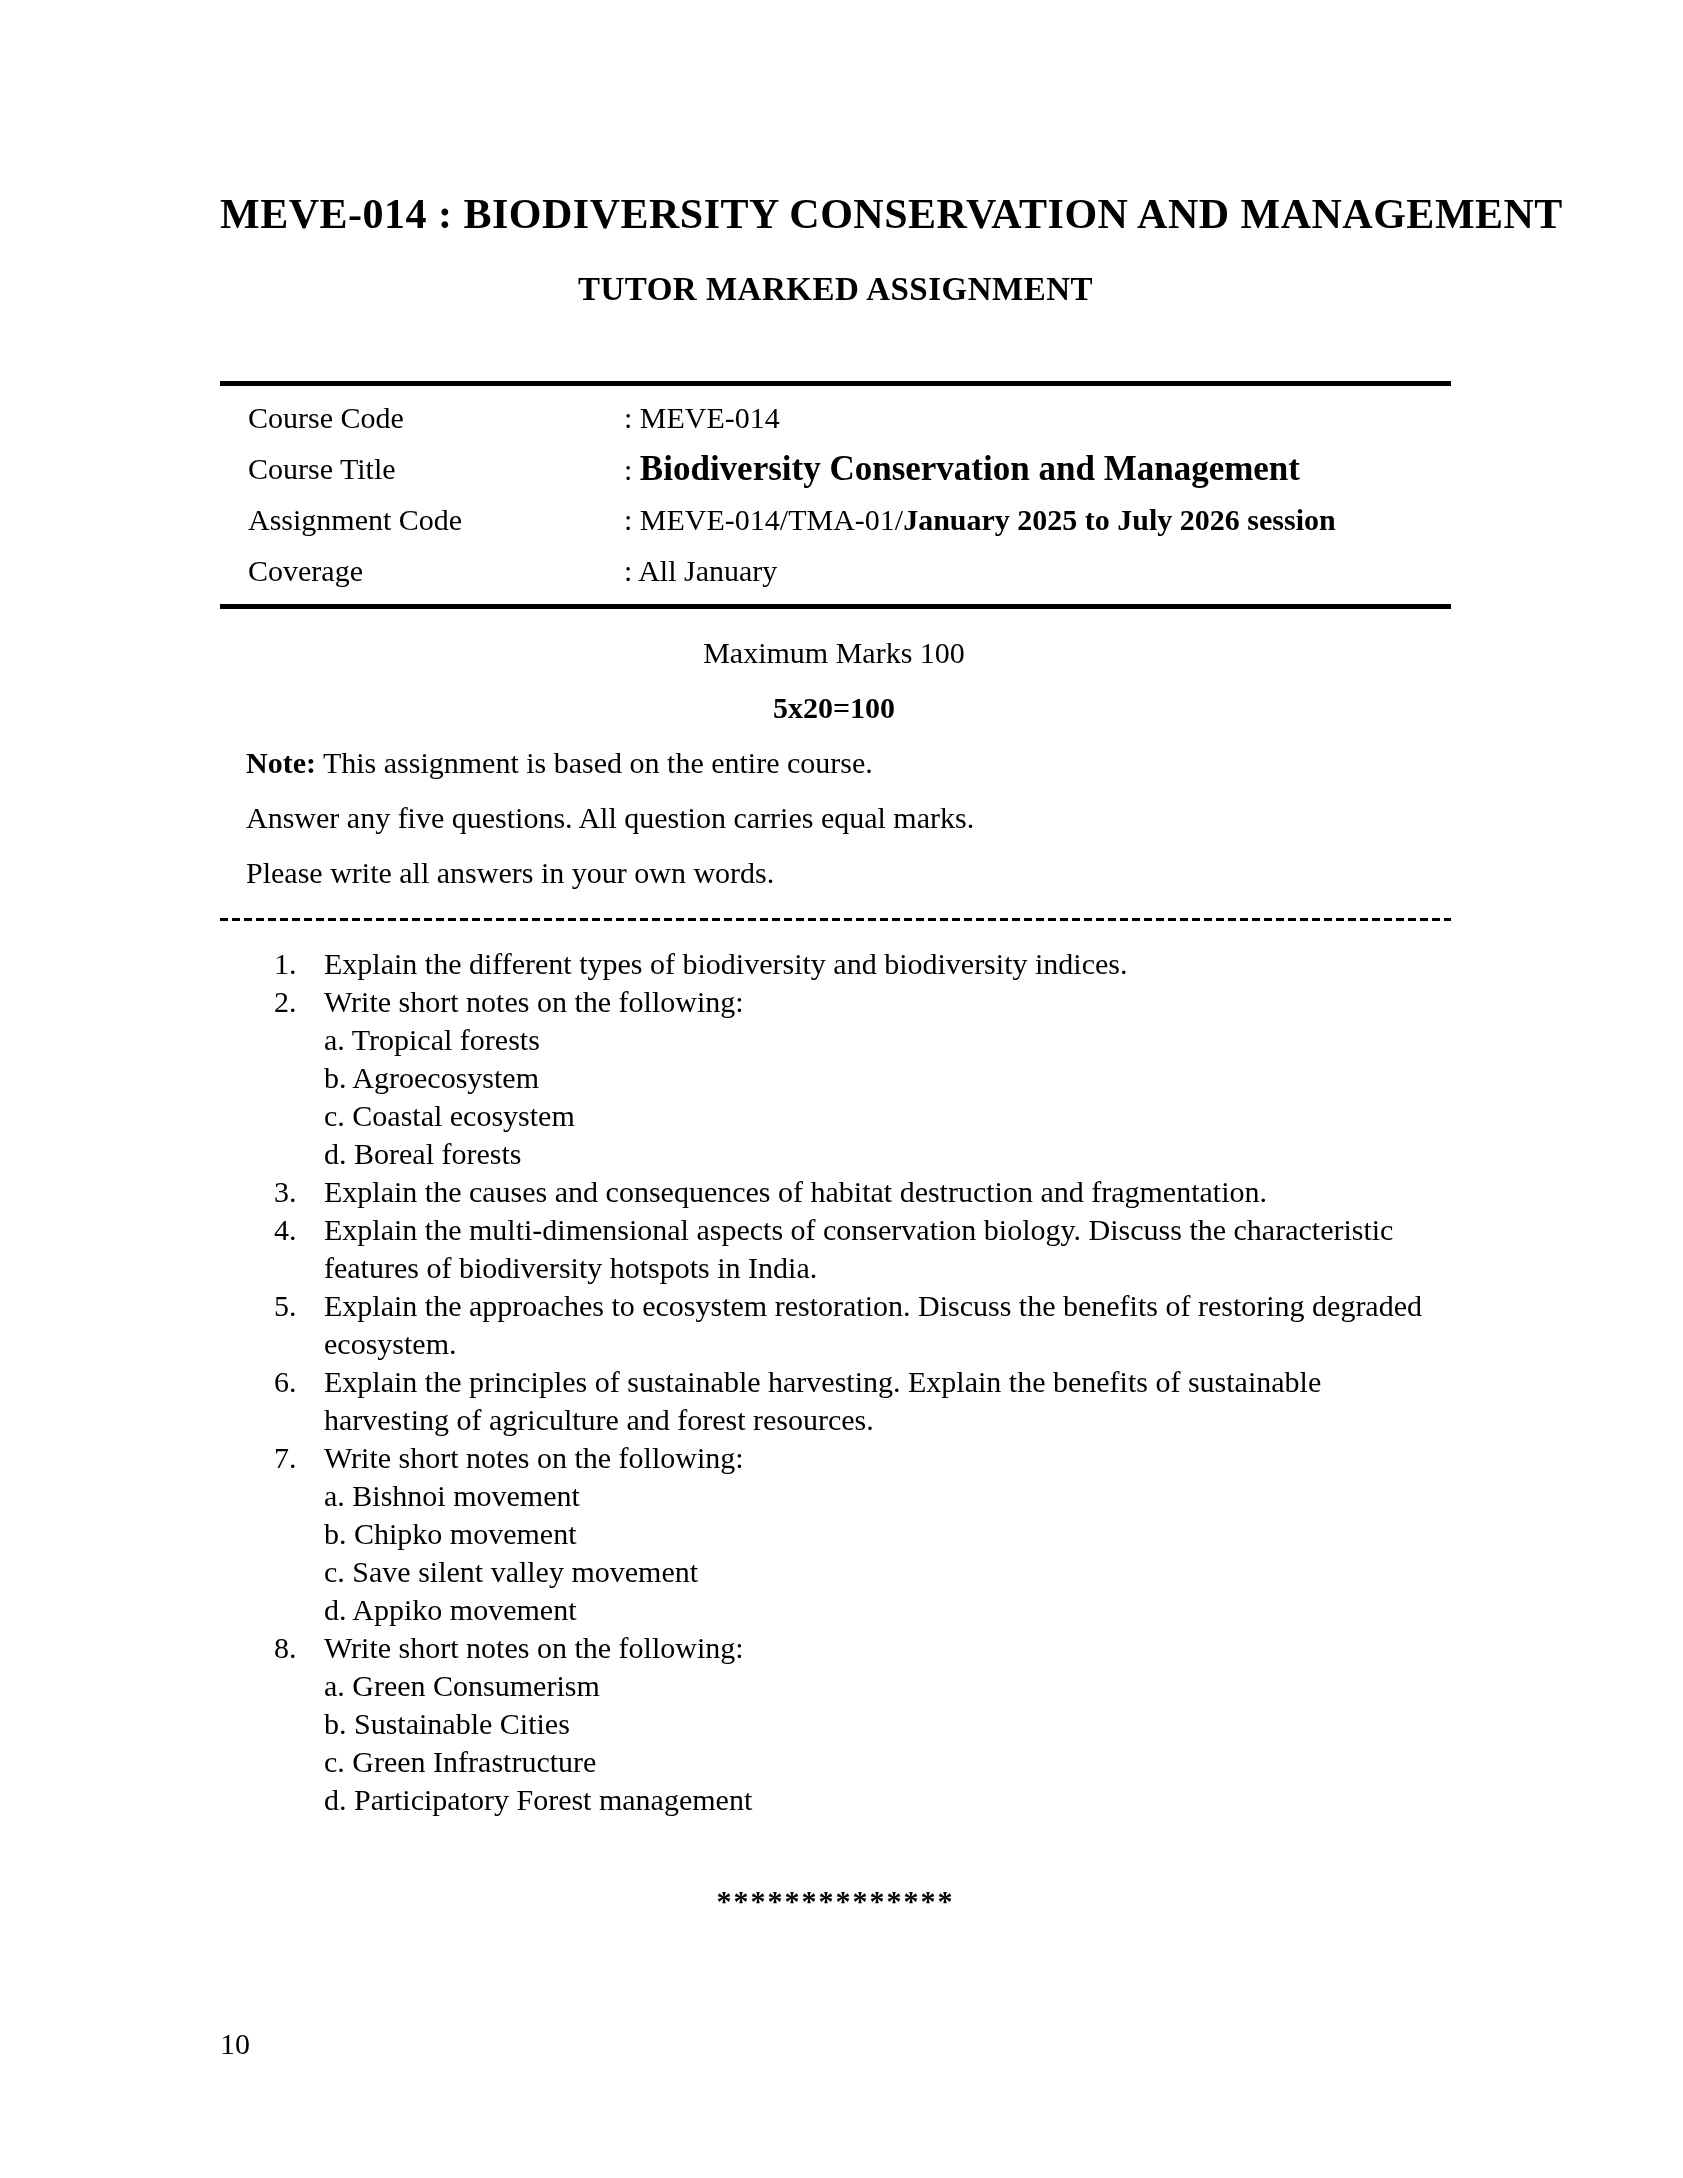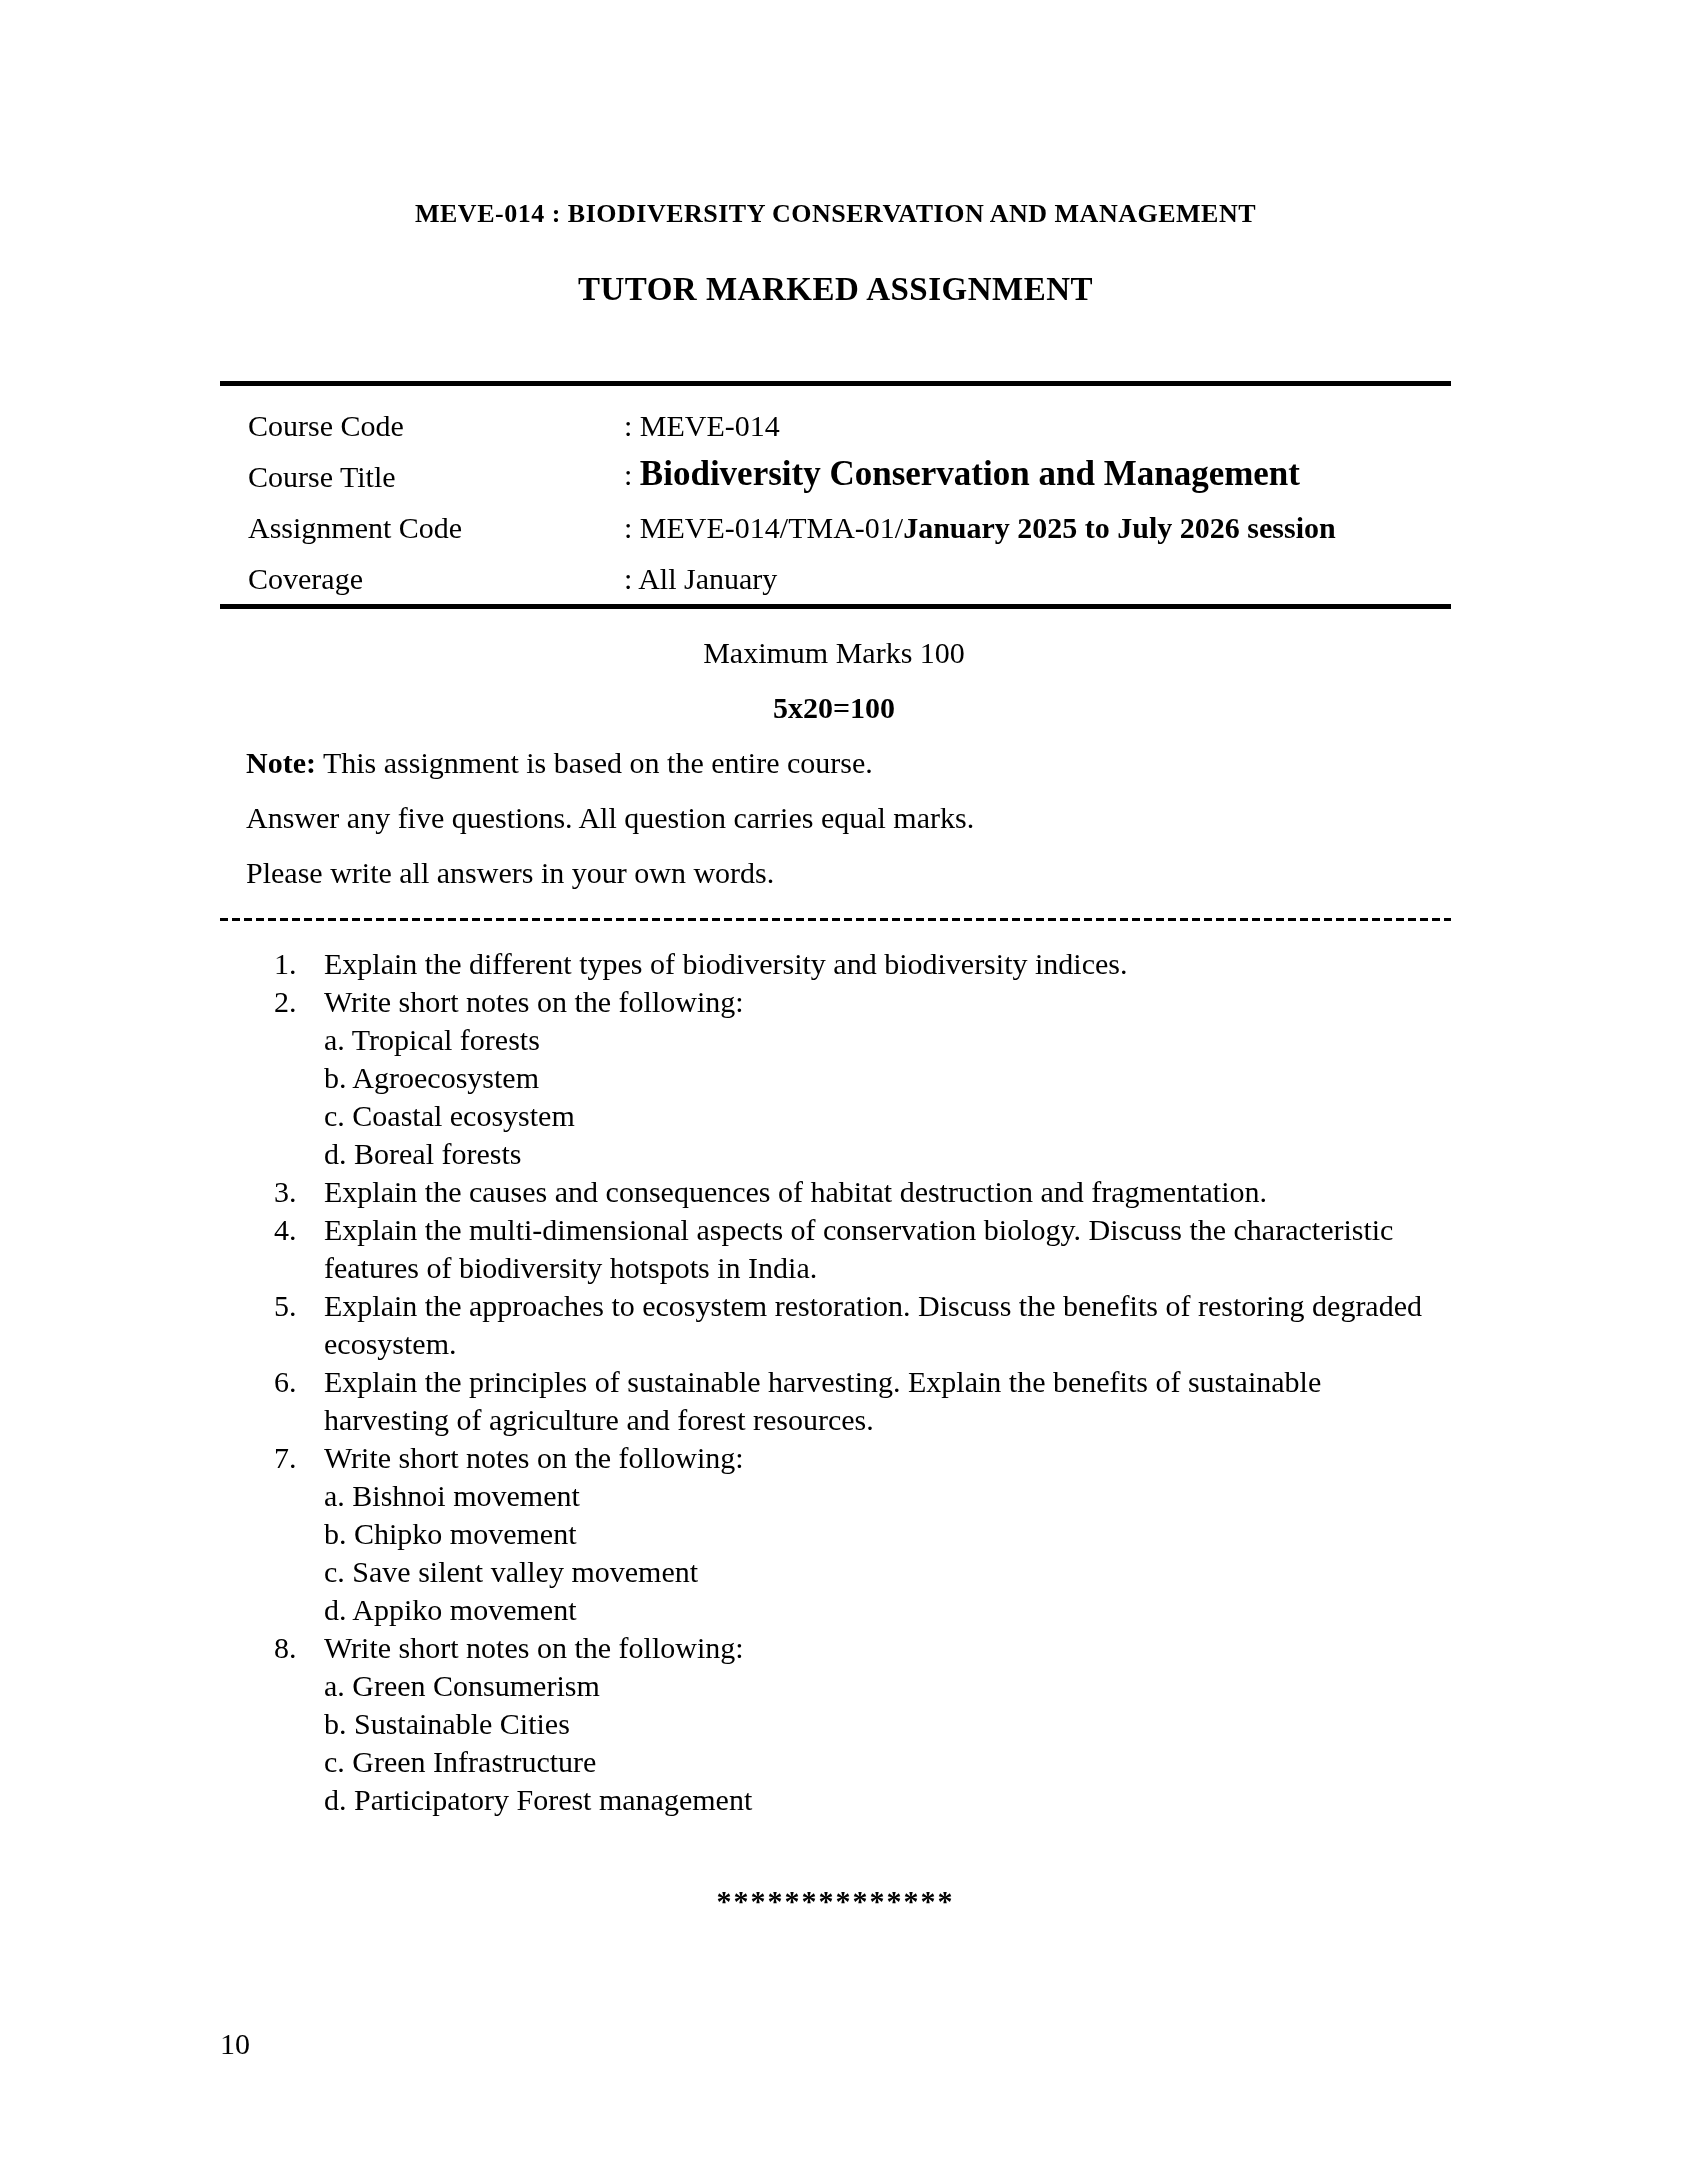--- a/index.html
+++ b/index.html
@@ -14,21 +14,21 @@
     overflow:hidden;
   }
   .content {
     position:absolute;
     left:220px; top:0;
     width:1231px;
   }
   .doc-title {
     margin:0;
     padding-top:194px;
-    font-size:26px;
+    font-size:42px;
     font-weight:bold;
     line-height:40px;
     text-align:center;
     letter-spacing:0.5px;
     white-space:nowrap;
   }
   .doc-subtitle {
     margin:36px 0 0 0;
     font-size:33px;
     font-weight:bold;
@@ -37,21 +37,21 @@
     letter-spacing:0.5px;
   }
   .info-table {
     margin-top:73px;
     border-top:5px solid #000;
     border-bottom:5px solid #000;
     padding:6px 0 8px 0;
   }
   .info-row {
     display:flex;
-    align-items:flex-end;
+    align-items:center;
     height:51px;
   }
   .info-label {
     width:376px;
     padding-left:28px;
     flex:0 0 auto;
   }
   .info-value { flex:1 1 auto; white-space:nowrap; }
   .info-value .bold-part { font-weight:bold; }
   .info-value .big-bold { font-weight:bold; font-size:35px; }

